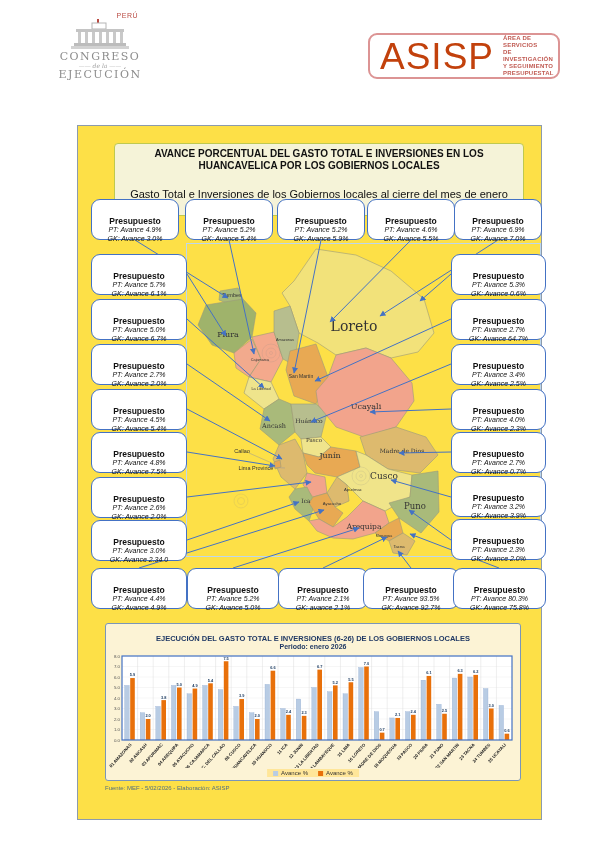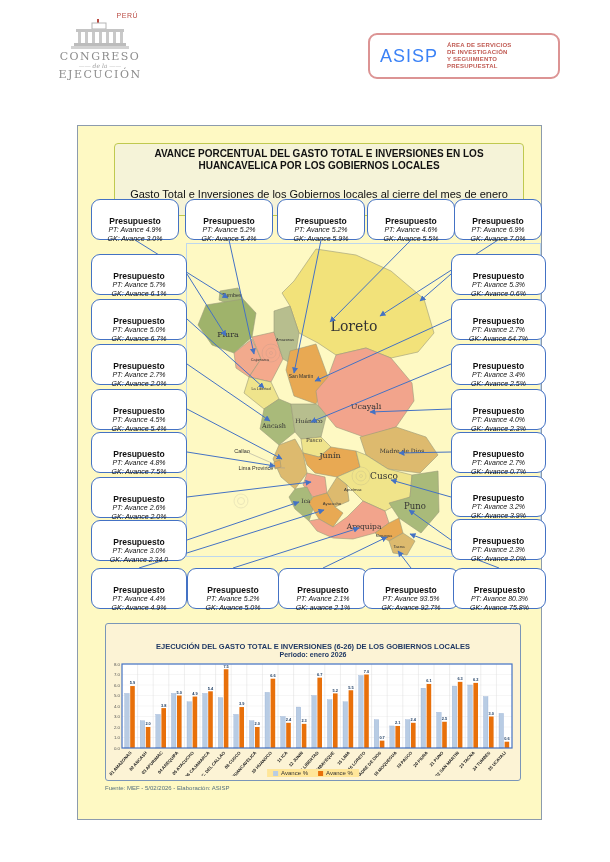--- a/index.html
+++ b/index.html
@@ -5,40 +5,40 @@
   html,body{margin:0;padding:0;background:#fff;}
   body{width:610px;height:862px;position:relative;font-family:"Liberation Sans",sans-serif;color:#111;}
   .abs{position:absolute;}
 
   
   .congress{left:56px;top:12px;width:88px;text-align:center;}
   .peru-tag{font-size:7px;color:#b94a42;text-align:right;padding-right:6px;letter-spacing:.5px;}
   .congreso-line{font-family:"DejaVu Serif","Liberation Serif",serif;font-size:11px;color:#8d8d8d;letter-spacing:1.5px;line-height:12px;}
   .dela{font-family:"DejaVu Serif","Liberation Serif",serif;font-style:italic;font-size:6px;color:#a0a0a0;line-height:6px;}
   .asisp-box{left:368px;top:33px;width:192px;height:46px;border:2px solid #dc9494;border-radius:9px;background:#fff;display:flex;align-items:center;padding:0 10px;box-sizing:border-box;}
-  .asisp-acro{font-size:18px;color:#3b82f6;letter-spacing:1px;line-height:27px;}
+  .asisp-acro{font-size:37px;color:#c2410c;letter-spacing:1px;line-height:27px;}
   .asisp-desc{margin-left:9px;color:#c05a52;font-size:6px;line-height:7px;font-weight:bold;letter-spacing:.2px;}
 
   
-  .board{left:77px;top:125px;width:463px;height:693px;border:1px solid #8c9bad;background:#fef9c3;}
+  .board{left:77px;top:125px;width:463px;height:693px;border:1px solid #8c9bad;background:#fde047;}
   .title-box{left:36px;top:17px;width:410px;background:#f5f3d8;border:1.6px solid #bfc94f;border-radius:4px;text-align:center;padding:4px 2px 3px 2px;box-sizing:border-box;z-index:3;}
   .title-line{font-weight:bold;font-size:10px;line-height:12px;color:#111;}
   .title-sub{font-size:11px;margin-top:16px;color:#111;}
 
   .map-frame{left:108px;top:117px;width:353px;height:312px;border:1px solid #bdd7ee;z-index:0;}
   .map-svg{left:108px;top:115px;z-index:1;}
   .arrows-svg{left:0;top:0;z-index:2;pointer-events:none;}
 
   .callout{position:absolute;background:#fff;border:1.6px solid #4472c4;border-radius:9px;text-align:center;box-sizing:border-box;padding-top:16px;z-index:3;}
   .co-title{font-weight:bold;font-size:8.5px;line-height:10px;}
   .co-line{font-style:italic;font-size:7px;line-height:8.5px;}
 
   
   .chart-box{left:27px;top:497px;width:416px;height:158px;background:#fcf3d5;border:1px solid #7a96b8;border-radius:3px;z-index:3;box-sizing:border-box;}
-  .chart-title{text-align:center;color:#1f3864;font-weight:bold;font-size:7.5px;margin-top:18px;line-height:9px;}
+  .chart-title{text-align:center;color:#1f3864;font-weight:bold;font-size:7.5px;margin-top:10px;line-height:9px;}
   .chart-subtitle{text-align:center;color:#1f3864;font-weight:bold;font-size:7px;line-height:8px;}
   #chart-svg{display:block;margin-top:1px;}
   .legend{position:absolute;bottom:3px;left:50%;transform:translateX(-50%);background:#ffe699;padding:1px 6px;display:flex;gap:10px;align-items:center;font-size:6px;color:#333;white-space:nowrap;}
   .sw{width:5px;height:5px;display:inline-block;margin-right:3px;}
   .legend-entry{display:flex;align-items:center;}
 
   .source{left:27px;top:659px;font-size:6px;color:#55707e;z-index:3;}
 </style>
 </head>
 <body>

